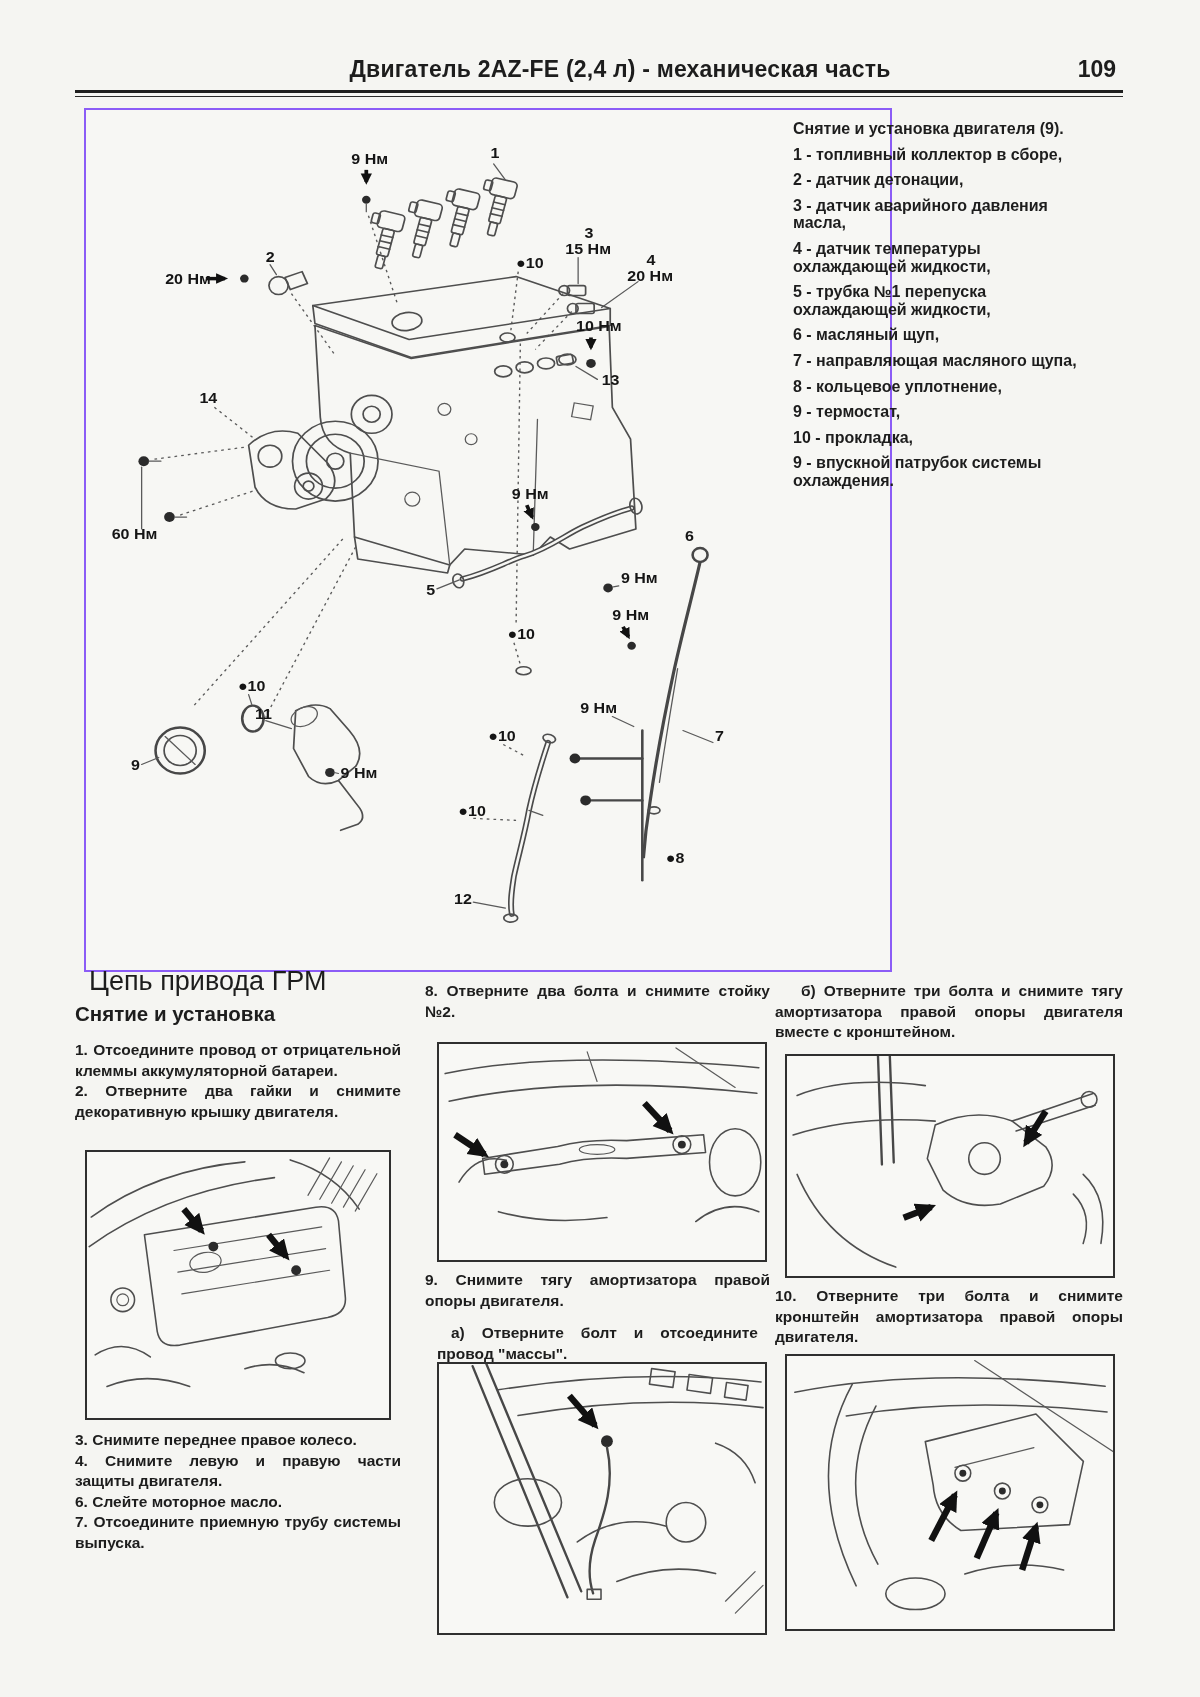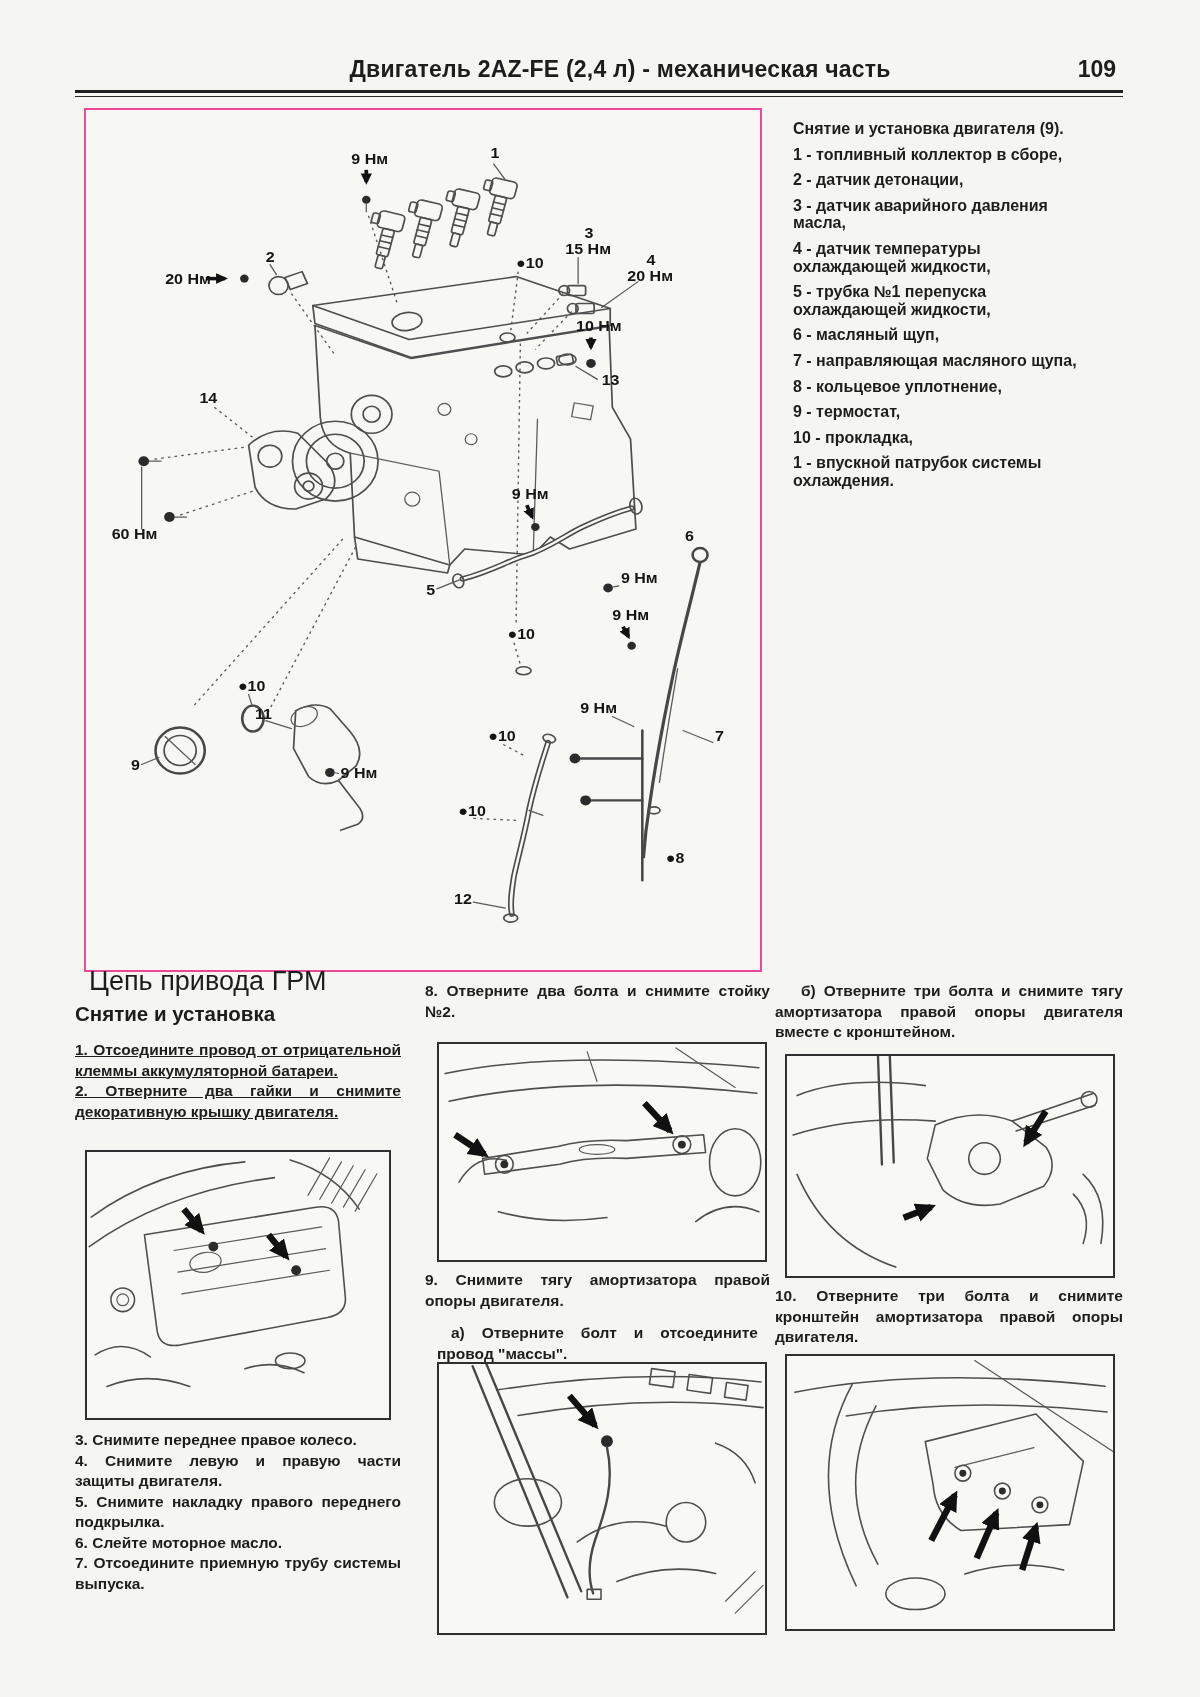--- a/index.html
+++ b/index.html
@@ -6,21 +6,21 @@
   body{
     width:1200px;height:1697px;position:relative;
     background:#f5f5f2;color:#1d1d1d;
     font-family:"Liberation Sans",sans-serif;
     -webkit-font-smoothing:antialiased;
   }
   .abs{position:absolute;}
   .hdr-title{left:0;right:0;top:56px;text-align:center;font-size:23px;font-weight:700;letter-spacing:.2px;padding-left:40px;}
   .hdr-num{top:56px;right:84px;font-size:23px;font-weight:700;}
   .hdr-rule{top:90px;left:75px;width:1048px;height:3px;border-top:3.5px solid #1f1f1f;border-bottom:1.5px solid #2a2a2a;}
-  .diagram-box{left:84px;top:108px;width:678px;height:864px;border:2px solid #ec4899;background:#f7f7f4;box-sizing:border-box;}
+  .diagram-box{left:84px;top:108px;width:808px;height:864px;border:2px solid #8b5cf6;background:#f7f7f4;box-sizing:border-box;}
   .legend{left:785px;top:112px;width:345px;font-size:16px;font-weight:700;line-height:17.6px;}
   .legend p{margin:8px;white-space:pre-line;}
   .legend .legend-title{margin-bottom:1px;}
   h2.sec{left:89px;top:966px;margin:0;font-size:27px;font-weight:400;}
   h3.sec{left:75px;top:1002px;margin:0;font-size:20.5px;font-weight:700;}
   .txt{font-size:15.5px;font-weight:700;line-height:20.5px;text-align:justify;}
   .txt p{margin:0 0 0 0;}
   .col1{left:75px;width:326px;}
   .col2{left:425px;width:345px;}
   .col3{left:775px;width:348px;}
@@ -253,29 +253,29 @@
 масла,</p>
       <p>4 - датчик температуры
 охлаждающей жидкости,</p>
       <p>5 - трубка №1 перепуска
 охлаждающей жидкости,</p>
       <p>6 - масляный щуп,</p>
       <p>7 - направляющая масляного щупа,</p>
       <p>8 - кольцевое уплотнение,</p>
       <p>9 - термостат,</p>
       <p>10 - прокладка,</p>
-      <p>1 - впускной патрубок системы
+      <p>9 - впускной патрубок системы
 охлаждения.</p>
     </div>
 </div>
 
 <h2 class="abs sec">Цепь привода ГРМ</h2>
 <h3 class="abs sec">Снятие и установка</h3>
 
-<div class="abs txt col1" style="top:1040px;text-decoration:underline;">
+<div class="abs txt col1" style="top:1040px;">
     <p>1. Отсоедините провод от отрицательной клеммы аккумуляторной батареи.</p>
     <p>2. Отверните два гайки и снимите декоративную крышку двигателя.</p>
   </div>
 
 <div class="abs figure" style="left:85px;top:1150px;width:306px;height:270px;">
   <svg width="302" height="266" viewBox="0 0 306 270">
     <path class="ln" d="M4,66 Q70,18 160,10"></path>
     <path class="ln" d="M2,96 Q80,40 190,26"></path>
     <path class="ln" d="M206,8 q46,14 70,50"></path>
     <line class="lnt" x1="246" y1="6" x2="224" y2="44"></line>
@@ -297,21 +297,20 @@
     <circle class="blt" cx="128" cy="96" r="5"></circle>
     <circle class="blt" cx="212" cy="120" r="5"></circle>
     <line class="arr" x1="98" y1="58" x2="116" y2="80"></line>
     <line class="arr" x1="184" y1="84" x2="202" y2="106"></line>
   </svg>
 </div>
 
 <div class="abs txt col1" style="top:1430px;">
     <p>3. Снимите переднее правое колесо.</p>
     <p>4. Снимите левую и правую части защиты двигателя.</p>
-    <p>5. Снимите накладку правого переднего подкрылка.</p>
     <p>6. Слейте моторное масло.</p>
     <p>7. Отсоедините приемную трубу системы выпуска.</p>
   </div>
 
 <p class="abs txt col2" style="top:981px;margin:0;">8. Отверните два болта и снимите стойку №2.</p>
 
 <div class="abs figure" style="left:437px;top:1042px;width:330px;height:220px;">
   <svg width="326" height="216" viewBox="0 0 330 219">
     <path class="ln" d="M6,30 Q120,6 324,24"></path>
     <path class="ln" d="M10,58 Q140,30 322,50"></path>

